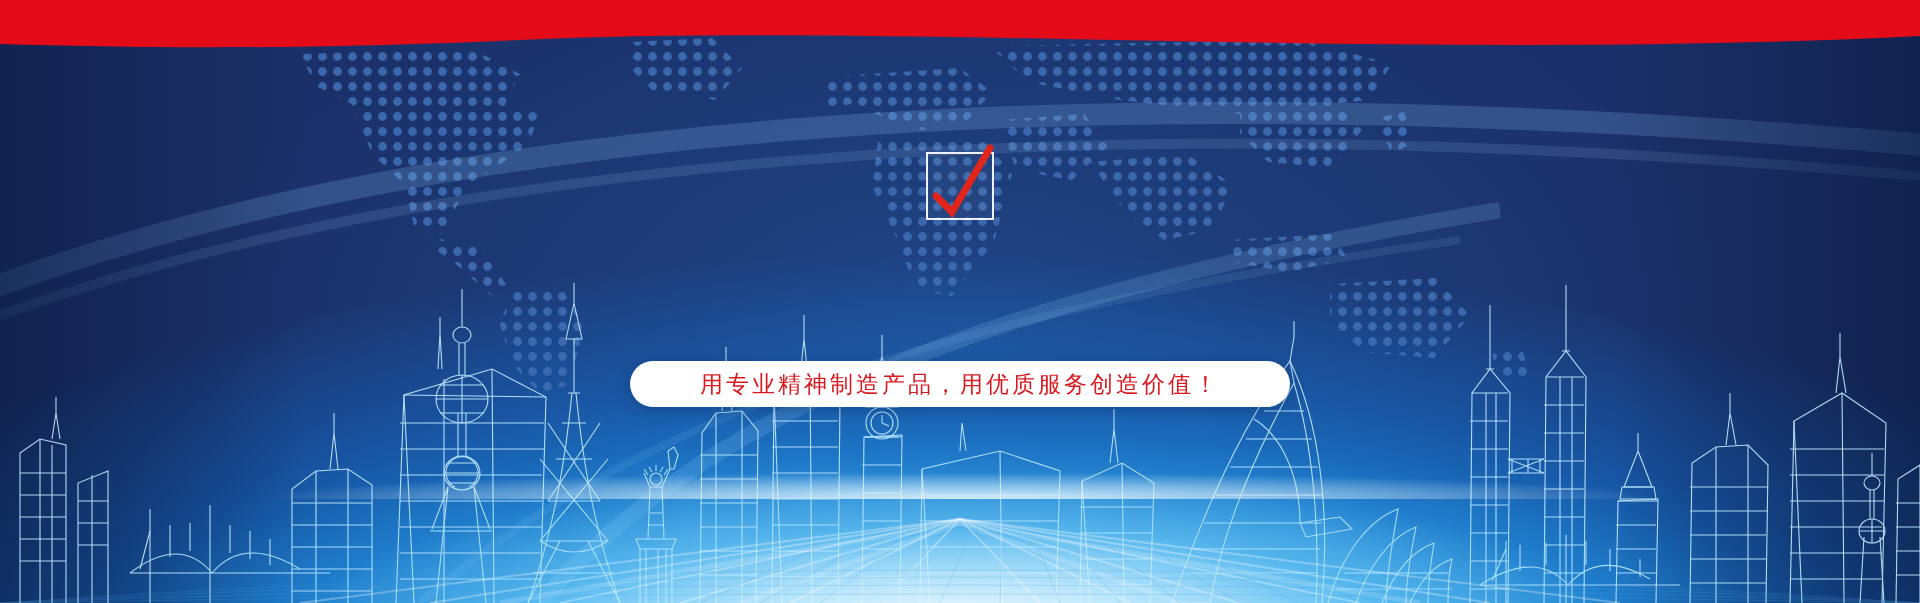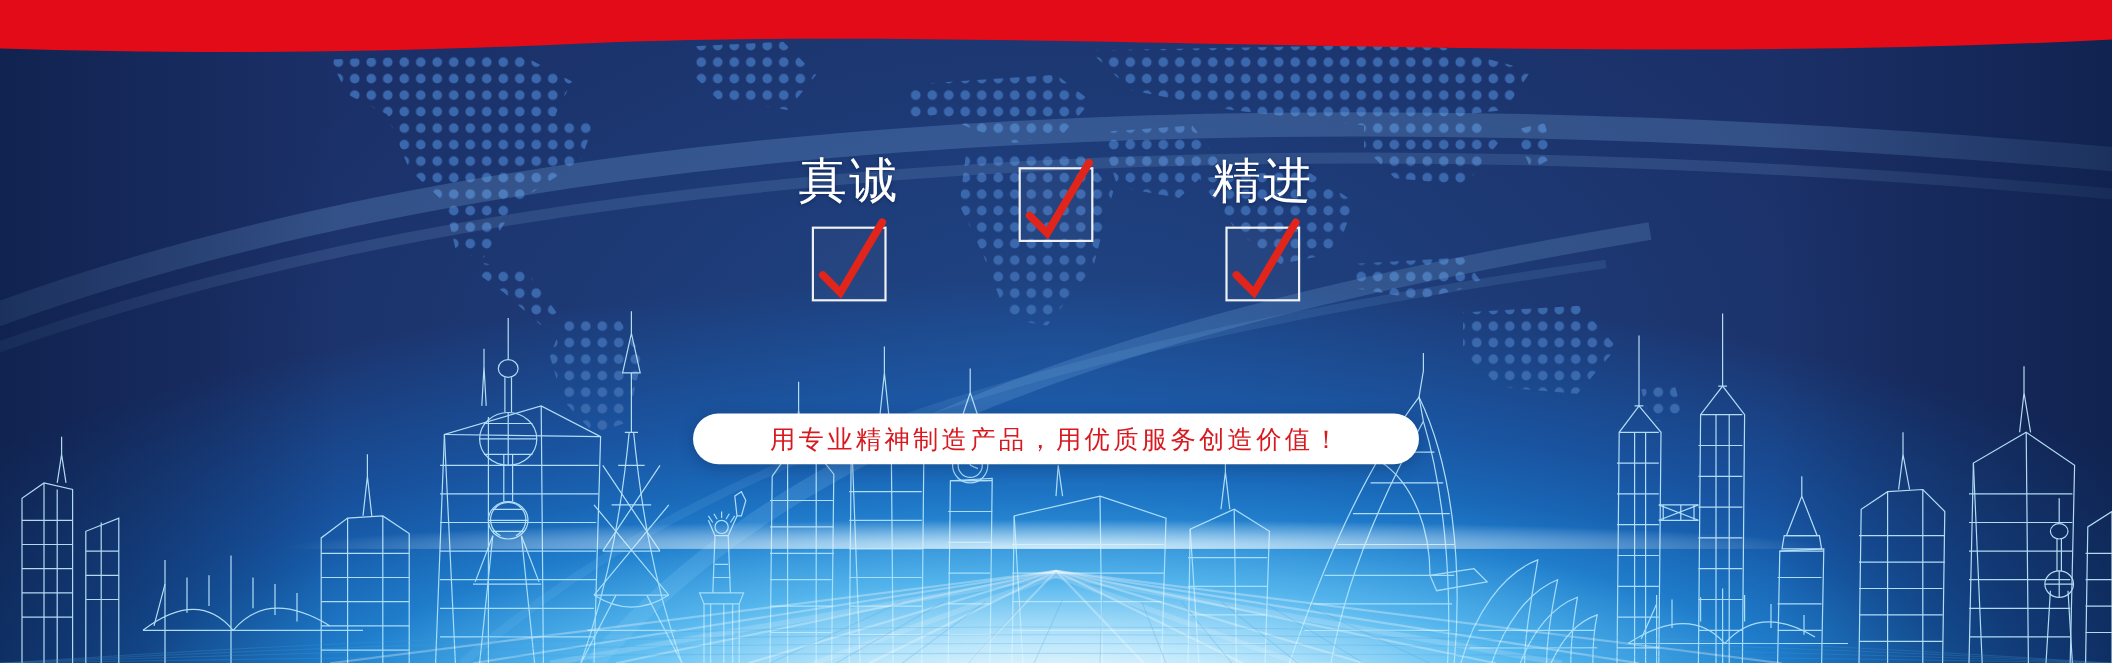--- a/index.html
+++ b/index.html
@@ -61,21 +61,21 @@
   .check-box{
     position:absolute;inset:0;
     border:2px solid rgba(255,255,255,.92);
     background:rgba(255,255,255,.03);
   }
   .check-mark{ position:absolute; left:-4px; top:-14px; width:80px; height:88px; }
 
   
   .slogan{
     position:absolute; left:50%; transform:translateX(-50%);
-    top:376px;
+    top:361px;
     height:46px; min-width:660px;
     padding:0 36px;
     background:#ffffff;
     border-radius:24px;
     display:flex; align-items:center; justify-content:center;
     box-shadow:0 3px 14px rgba(6,30,70,.30);
   }
   .slogan-text{
     font-family:"DejaVu Serif","Liberation Serif",serif;
     font-size:23px; letter-spacing:3px; color:#d8191f; white-space:nowrap;
@@ -156,49 +156,31 @@
   </svg>
 
   <div class="bg-sidedark"></div>
 
   <svg class="redband" viewBox="0 0 1920 70" preserveAspectRatio="none">
     <path d="M0 0 H1920 V36 C 1400 62 900 22 520 40 C 300 50 140 48 0 44 Z" fill="#E30B17"></path>
   </svg>
 
   <div class="values">
 
-    <div class="value-col">
-      <div class="value-word">真诚</div>
-      <div class="check-wrap">
-        <div class="check-box"></div>
-        <svg class="check-mark" viewBox="0 0 80 88">
-          <path d="M14 58 L30 74 L68 10" stroke="#E1251B" stroke-width="7" fill="none" stroke-linecap="round" stroke-linejoin="miter"></path>
-        </svg>
-      </div>
-    </div>
 
 
     <div class="value-col">
       <div class="check-wrap">
         <div class="check-box"></div>
         <svg class="check-mark" viewBox="0 0 80 88">
           <path d="M14 58 L30 74 L68 10" stroke="#E1251B" stroke-width="7" fill="none" stroke-linecap="round" stroke-linejoin="miter"></path>
         </svg>
       </div>
     </div>
 
-    <div class="value-col">
-      <div class="value-word">精进</div>
-      <div class="check-wrap">
-        <div class="check-box"></div>
-        <svg class="check-mark" viewBox="0 0 80 88">
-          <path d="M14 58 L30 74 L68 10" stroke="#E1251B" stroke-width="7" fill="none" stroke-linecap="round" stroke-linejoin="miter"></path>
-        </svg>
-      </div>
-    </div>
 
   </div>
 
   <svg class="skyline" viewBox="0 0 1920 330" preserveAspectRatio="none">
     <g stroke="#bfeaff" fill="none" stroke-width="1.1" opacity=".92">
 
       <g>
         <path d="M20 330 L20 180 L40 166 L66 172 L66 330"></path>
         <path d="M40 166 L40 330 M52 172 L52 330 M20 200 H66 M20 222 H66 M20 244 H66 M20 266 H66 M20 288 H66"></path>
         <path d="M78 330 L78 210 L108 198 L108 330 M92 202 L92 330 M78 228 H108 M78 250 H108 M78 272 H108"></path>

